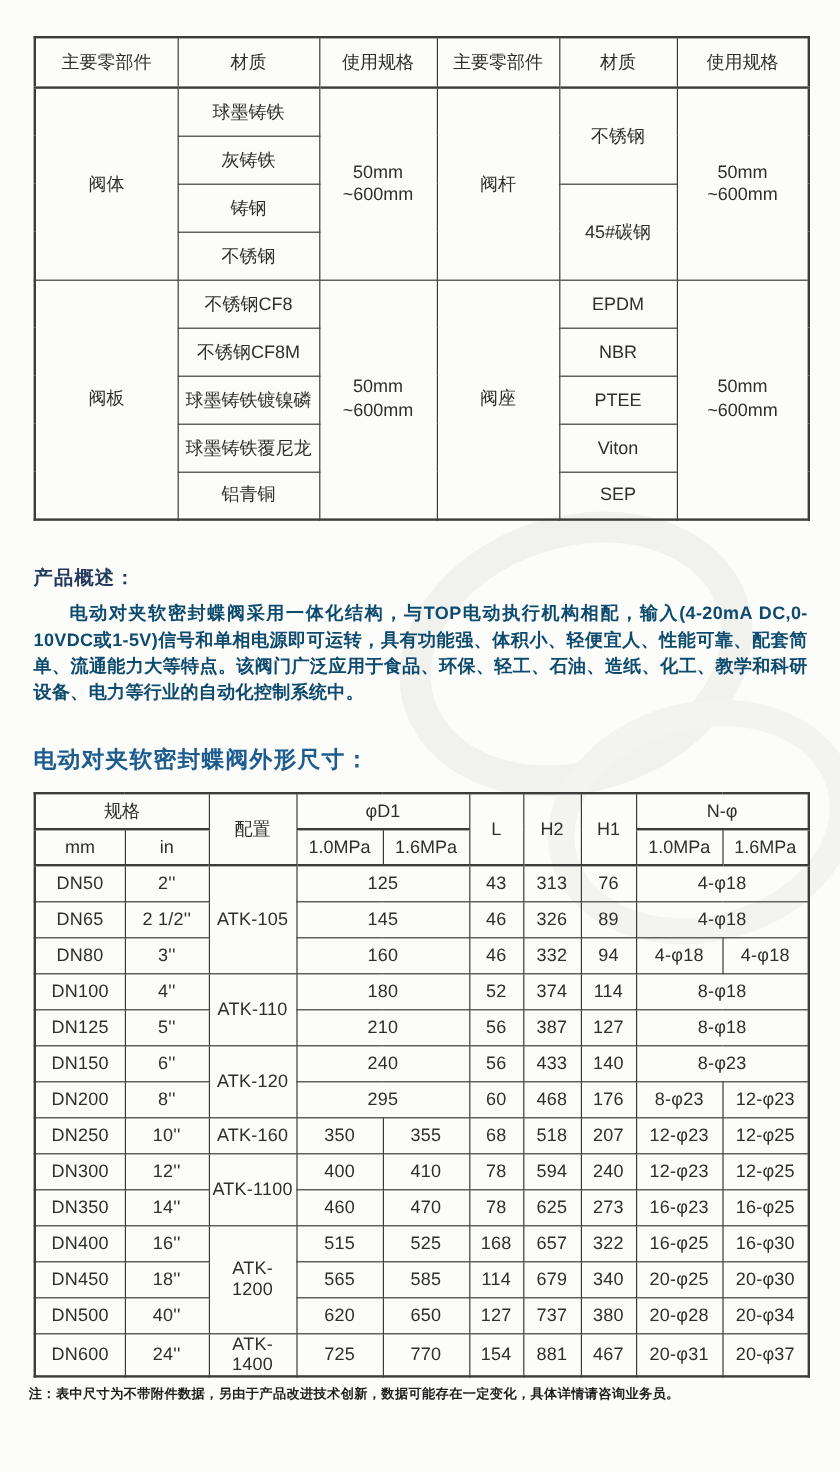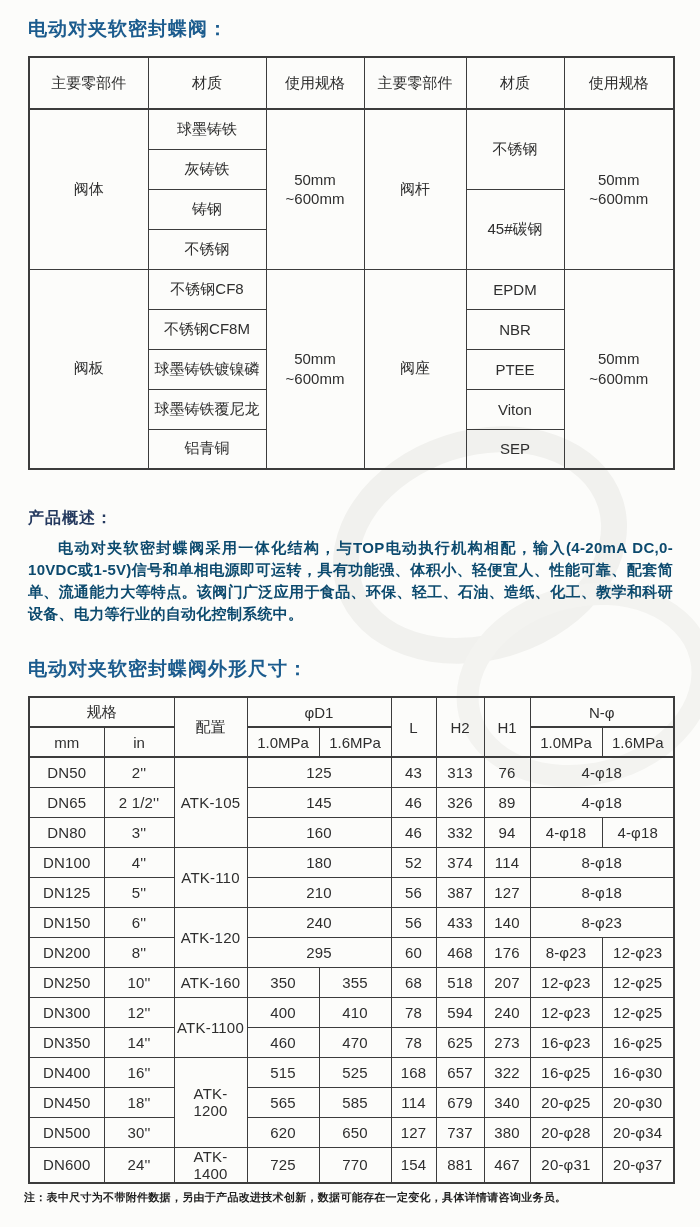--- a/index.html
+++ b/index.html
@@ -31,21 +31,21 @@
   td {
     border: 1px solid #3c3c3c;
     text-align: center; vertical-align: middle;
     font-size: 15px; color: #2e2e2e;
     padding: 0 2px;
     overflow: hidden;
   }
   thead td { border-bottom-width: 2px; }
 
   #materials-table { margin-top: 14px; }
-  #materials-table thead td { height: 52px; }
+  #materials-table thead td { height: 42px; }
   #materials-table tbody td { height: 40px; text-align: center; }
   .spec-cell { white-space: pre-line; line-height: 1.3; }
 
   #overview-text {
     font-size: 15px; line-height: 22px; text-align: justify;
     text-indent: 2em; margin: 8px 0 0 0; color: #0c4a6e;
     letter-spacing: 0.3px;
     font-weight: bold;
   }
 
@@ -59,21 +59,20 @@
   }
 </style>
 </head>
 <body>
 
 <div class="watermark wm1"></div>
 <div class="watermark wm2"></div>
 
 <div class="content">
 
-  <h1 class="blue-title">电动对夹软密封蝶阀：</h1>
 
   <table id="materials-table" class="bordered">
     <colgroup>
       <col style="width:119px">
         <col style="width:118px">
         <col style="width:98px">
       <col style="width:102px">
         <col style="width:98px">
         <col style="width:110px">
     </colgroup>
@@ -296,21 +295,21 @@
           <td>565</td>
           <td>585</td>
           <td>114</td>
           <td>679</td>
           <td>340</td>
           <td>20-φ25</td>
           <td>20-φ30</td>
         </tr>
         <tr>
           <td>DN500</td>
-          <td>30''</td>
+          <td>40''</td>
           <td>620</td>
           <td>650</td>
           <td>127</td>
           <td>737</td>
           <td>380</td>
           <td>20-φ28</td>
           <td>20-φ34</td>
         </tr>
         <tr>
           <td>DN600</td>

